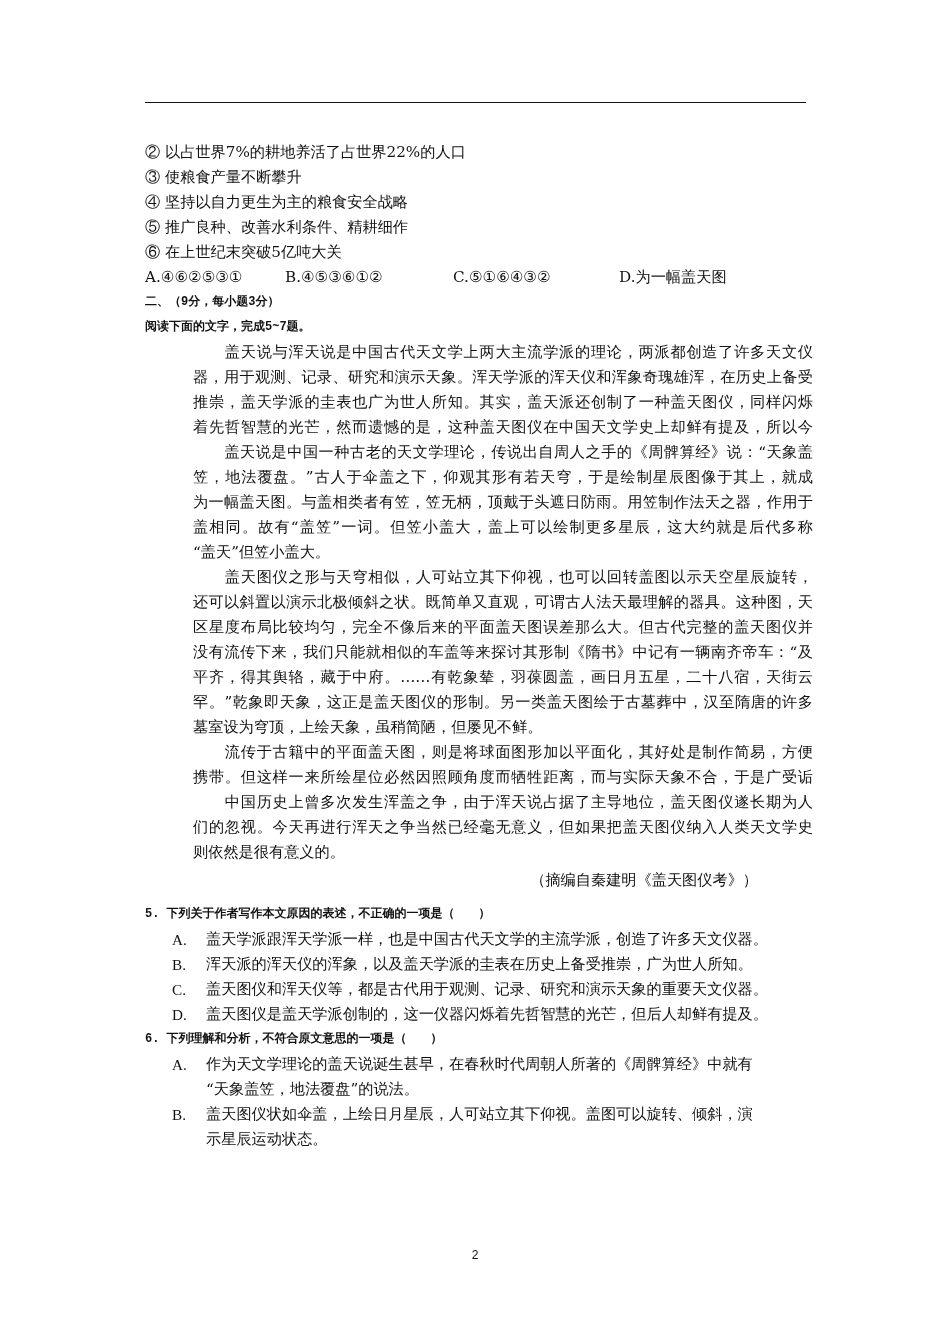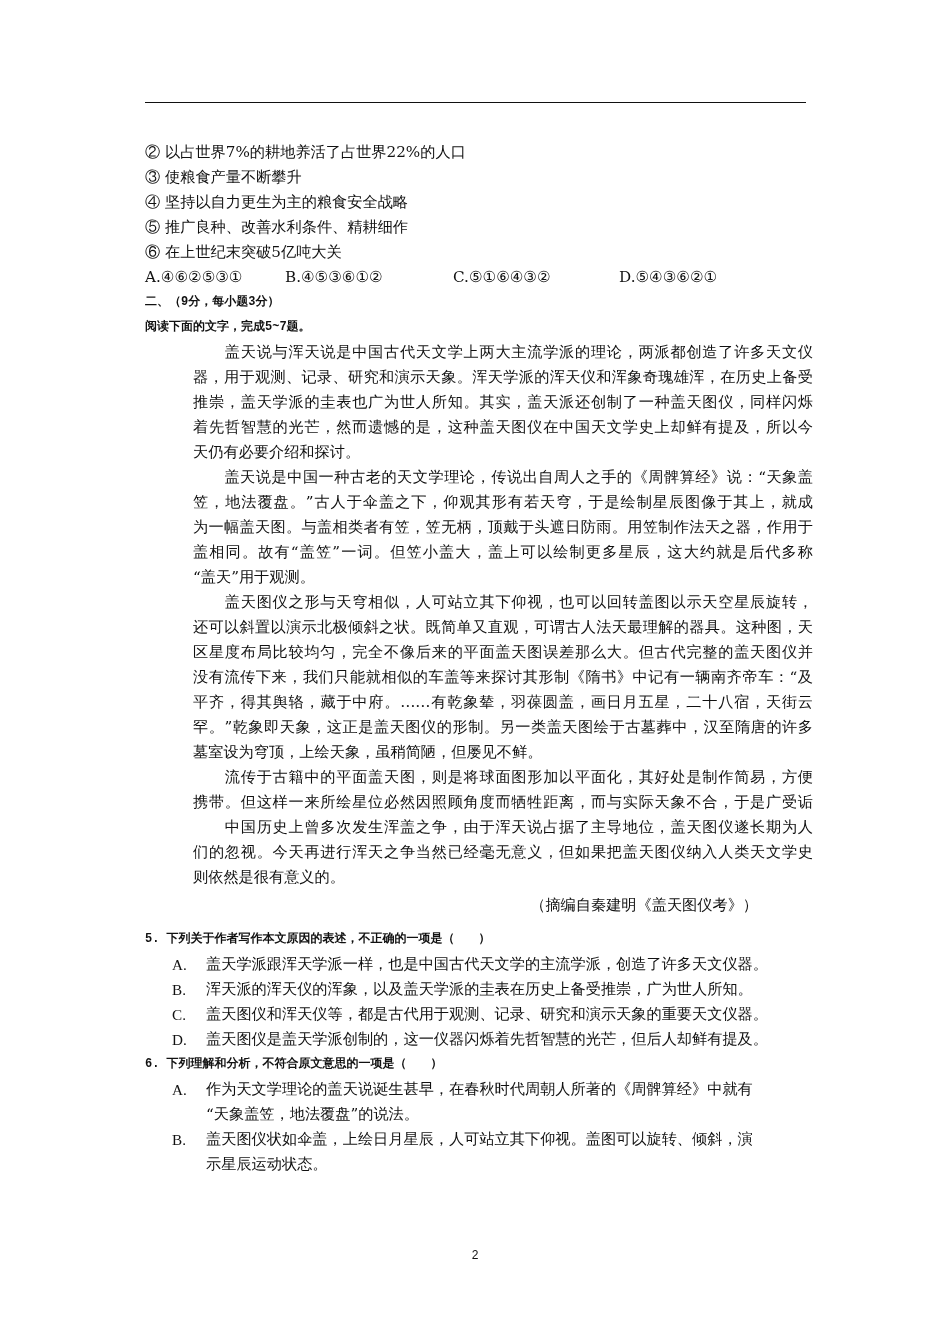--- a/index.html
+++ b/index.html
@@ -109,40 +109,39 @@
       <div class="line">② 以占世界7%的耕地养活了占世界22%的人口</div>
       <div class="line">③ 使粮食产量不断攀升</div>
       <div class="line">④ 坚持以自力更生为主的粮食安全战略</div>
       <div class="line">⑤ 推广良种、改善水利条件、精耕细作</div>
       <div class="line">⑥ 在上世纪末突破5亿吨大关</div>
     </div>
     <div class="line opt-row">
       <span class="opt-a">A.④⑥②⑤③①</span>
       <span class="opt-b">B.④⑤③⑥①②</span>
       <span class="opt-c">C.⑤①⑥④③②</span>
-      <span class="opt-d">D.⑤④③⑥②①</span>
+      <span class="opt-d">D.为一幅盖天图</span>
     </div>
 
     <div class="line bold">二、（9分，每小题3分）</div>
     <div class="line bold">阅读下面的文字，完成5~7题。</div>
 
     <div>
       <div>
         <div class="para-line">　　盖天说与浑天说是中国古代天文学上两大主流学派的理论，两派都创造了许多天文仪</div>
         <div class="para-line">器，用于观测、记录、研究和演示天象。浑天学派的浑天仪和浑象奇瑰雄浑，在历史上备受</div>
         <div class="para-line">推崇，盖天学派的圭表也广为世人所知。其实，盖天派还创制了一种盖天图仪，同样闪烁</div>
         <div class="para-line">着先哲智慧的光芒，然而遗憾的是，这种盖天图仪在中国天文学史上却鲜有提及，所以今</div>
-        <div class="para-line last">天仍有必要介绍和探讨。</div>
       </div>
       <div>
         <div class="para-line">　　盖天说是中国一种古老的天文学理论，传说出自周人之手的《周髀算经》说：“天象盖</div>
         <div class="para-line">笠，地法覆盘。”古人于伞盖之下，仰观其形有若天穹，于是绘制星辰图像于其上，就成</div>
         <div class="para-line">为一幅盖天图。与盖相类者有笠，笠无柄，顶戴于头遮日防雨。用笠制作法天之器，作用于</div>
         <div class="para-line">盖相同。故有“盖笠”一词。但笠小盖大，盖上可以绘制更多星辰，这大约就是后代多称</div>
-        <div class="para-line last">“盖天”用于观测。</div>
+        <div class="para-line last">“盖天”但笠小盖大。</div>
       </div>
       <div>
         <div class="para-line">　　盖天图仪之形与天穹相似，人可站立其下仰视，也可以回转盖图以示天空星辰旋转，</div>
         <div class="para-line">还可以斜置以演示北极倾斜之状。既简单又直观，可谓古人法天最理解的器具。这种图，天</div>
         <div class="para-line">区星度布局比较均匀，完全不像后来的平面盖天图误差那么大。但古代完整的盖天图仪并</div>
         <div class="para-line">没有流传下来，我们只能就相似的车盖等来探讨其形制《隋书》中记有一辆南齐帝车：“及</div>
         <div class="para-line">平齐，得其舆辂，藏于中府。……有乾象辇，羽葆圆盖，画日月五星，二十八宿，天街云</div>
         <div class="para-line">罕。”乾象即天象，这正是盖天图仪的形制。另一类盖天图绘于古墓葬中，汉至隋唐的许多</div>
         <div class="para-line last">墓室设为穹顶，上绘天象，虽稍简陋，但屡见不鲜。</div>
       </div>

